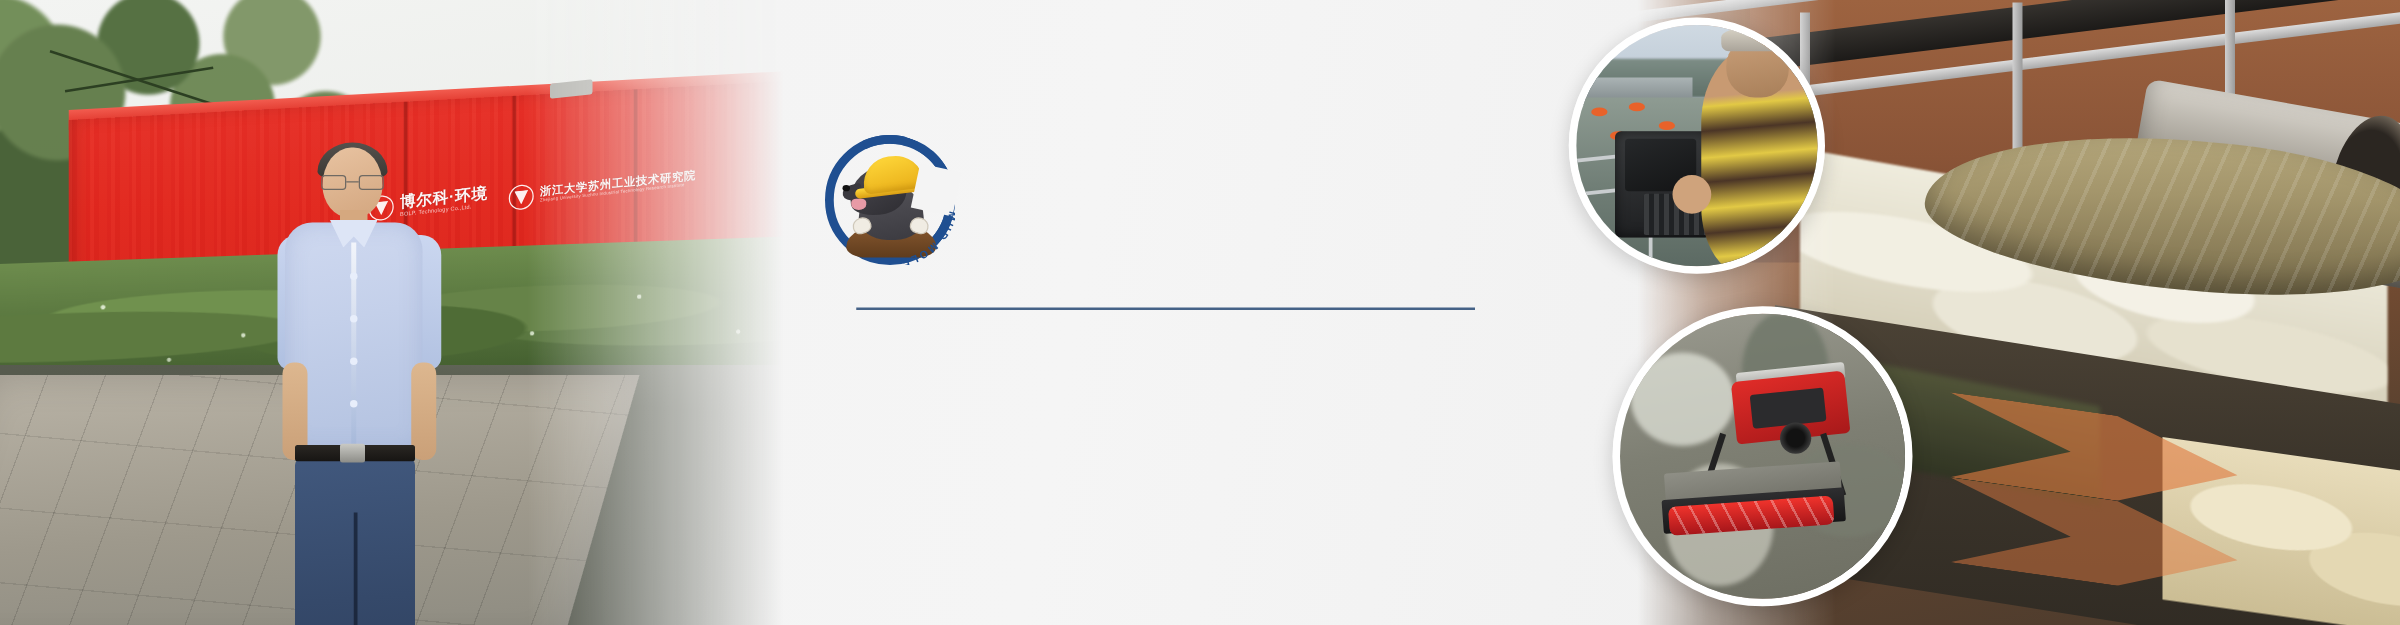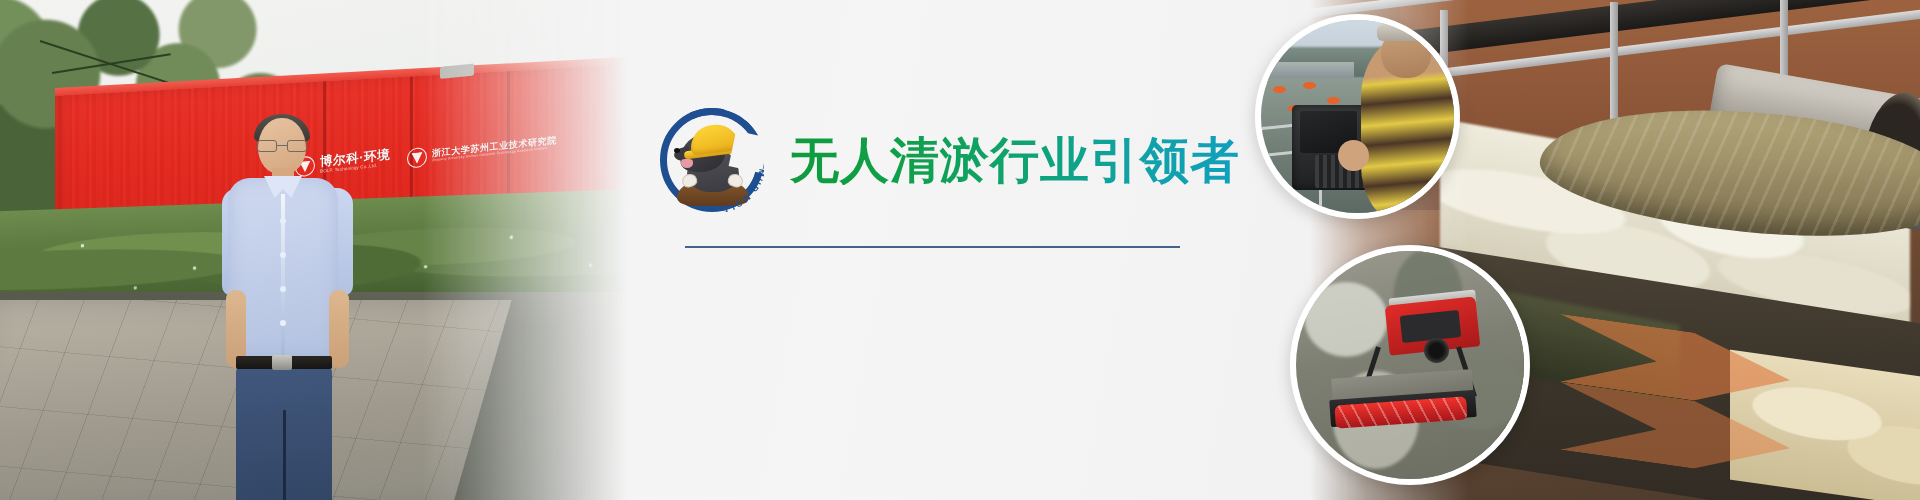--- a/index.html
+++ b/index.html
@@ -578,21 +578,20 @@
           <div class="helmet"></div>
           <div class="logo-gap"></div>
           <svg class="logo-arcwrap" viewBox="0 0 104 104">
             <defs>
                 <path id="arcpath" d="M 100 58 A 48 48 0 0 1 58 100"></path>
               </defs>
             <text><textPath href="#arcpath" startOffset="4%">MUD MOLE</textPath></text>
           </svg>
         </div>
 
-        <div class="headline">无人清淤行业引领者</div>
       </div>
       <div class="divider"></div>
     </div>
   </div>
 
   <div class="right">
 
     <div class="bg-photo">
       <div class="bg-water"></div>
       <div class="bg-rail-dark" style="left:-10px;top:44px;width:640px;transform:rotate(-7deg);"></div>

